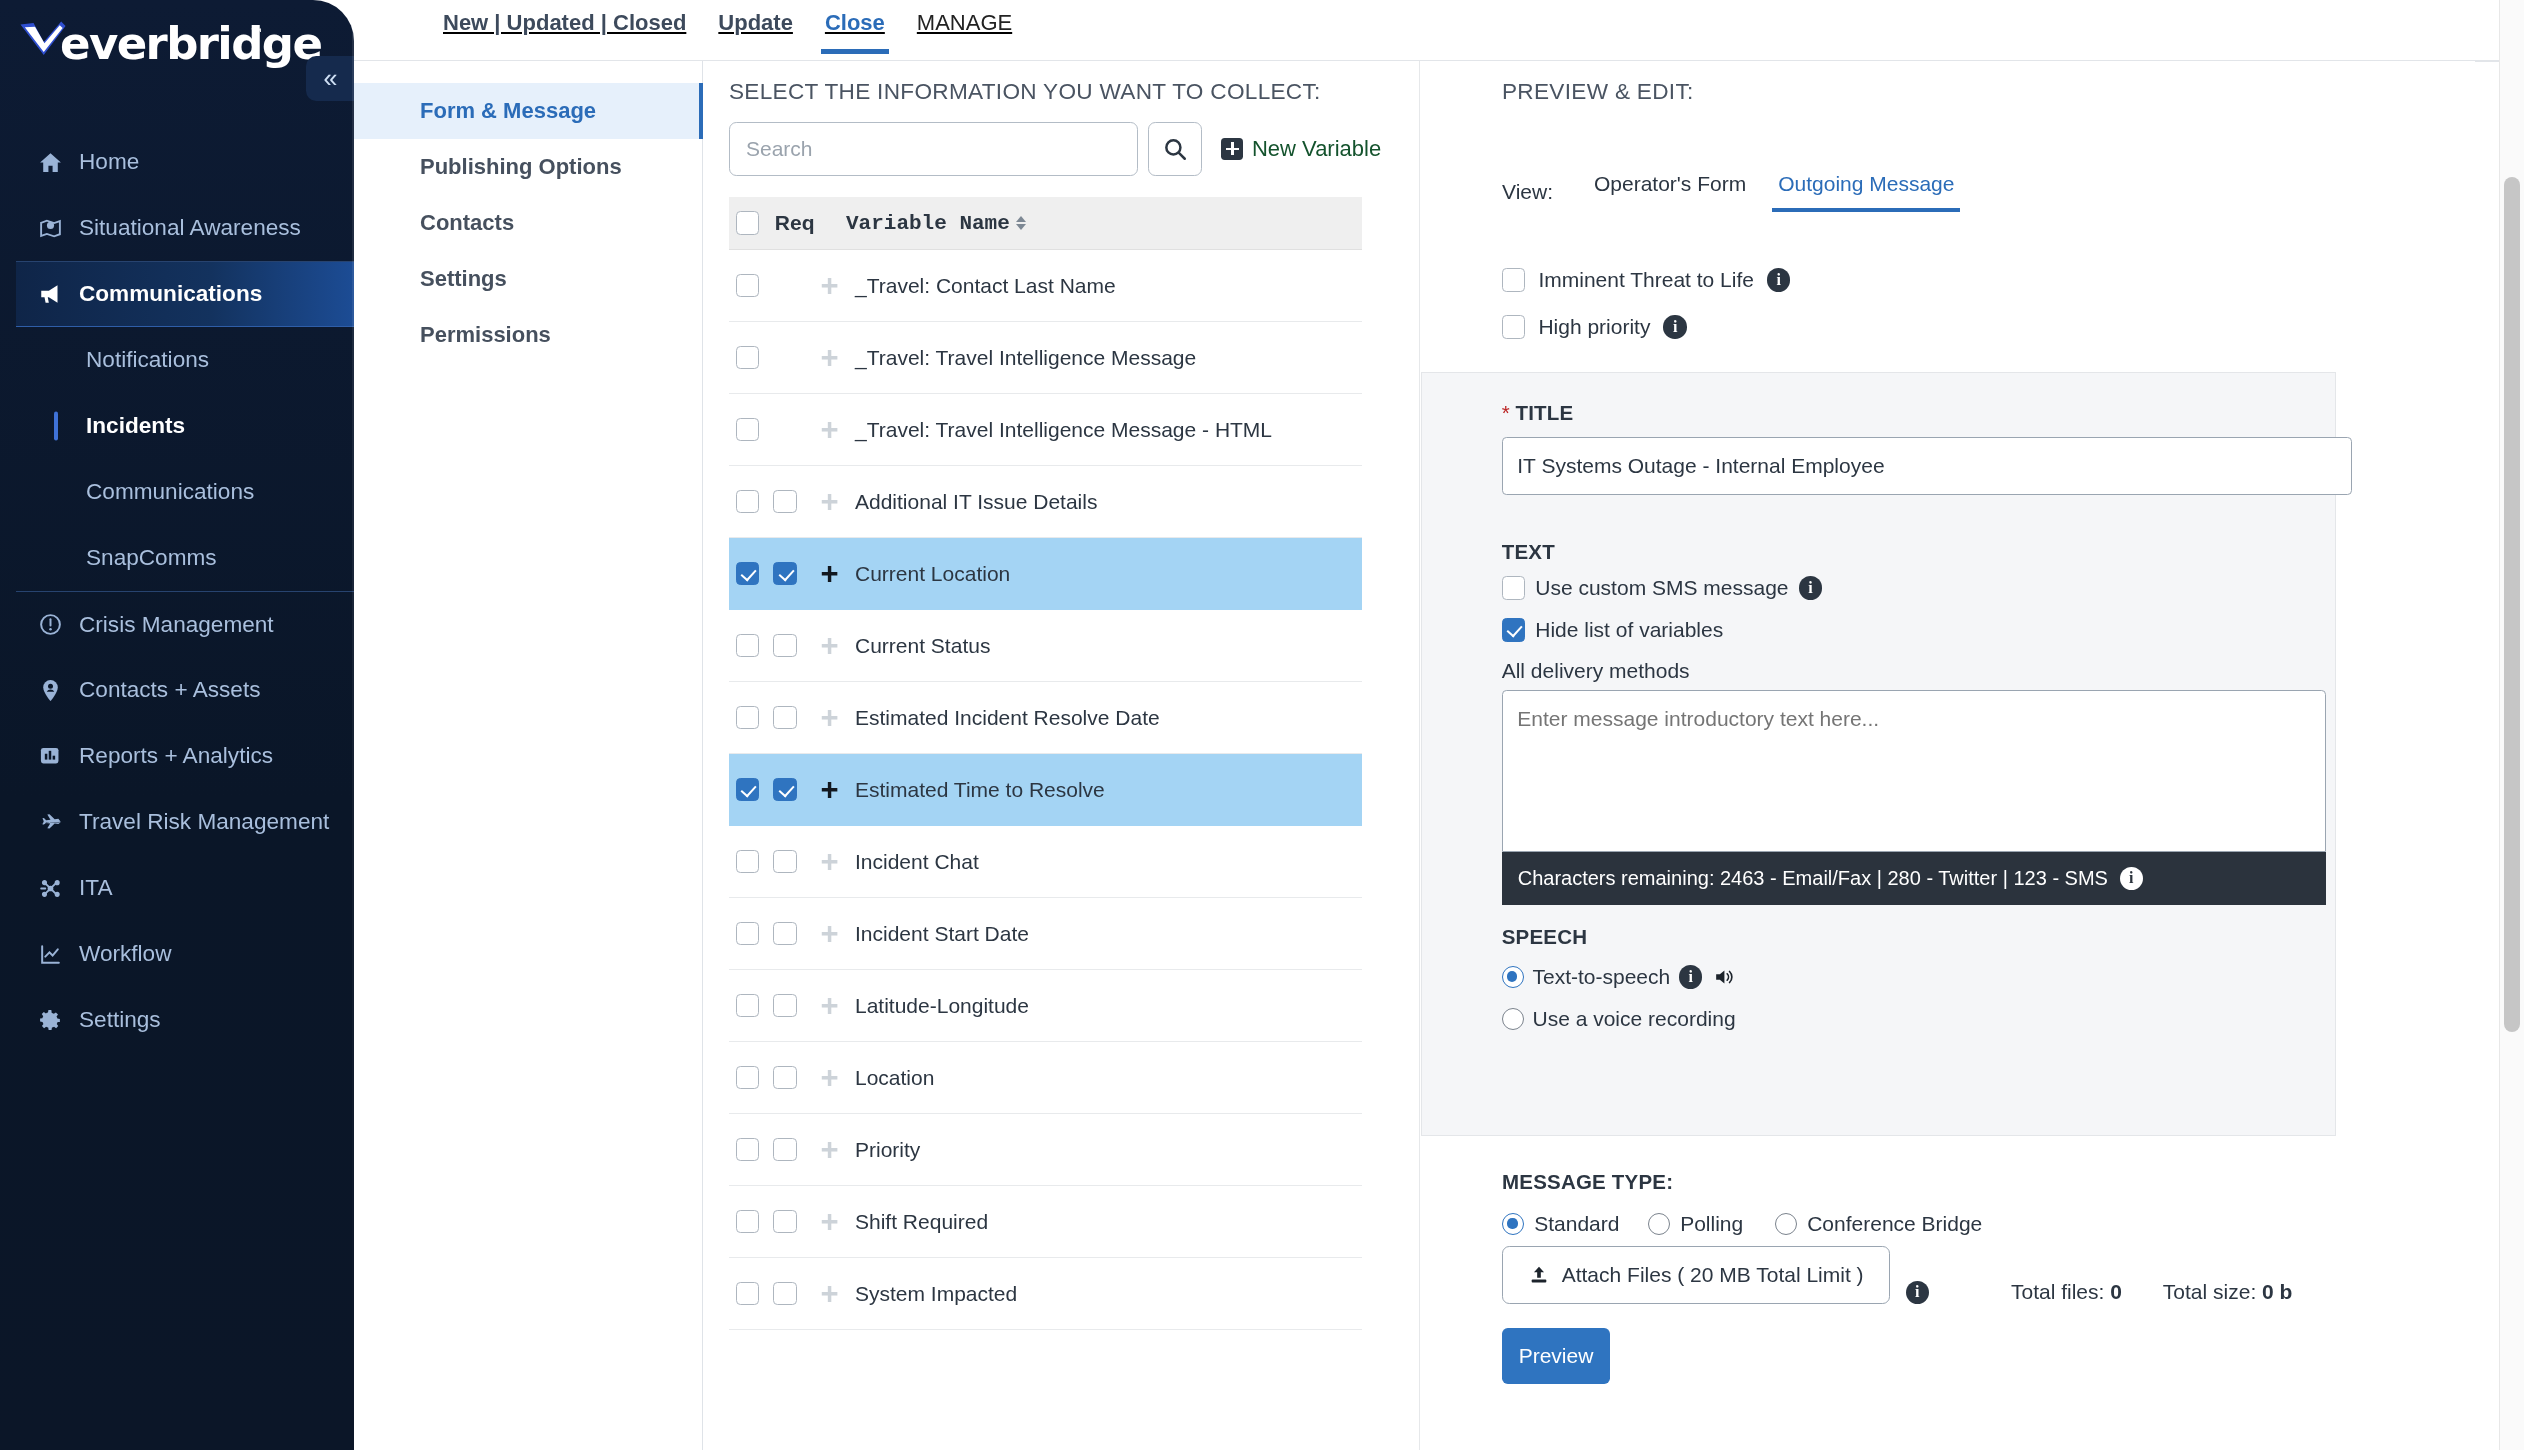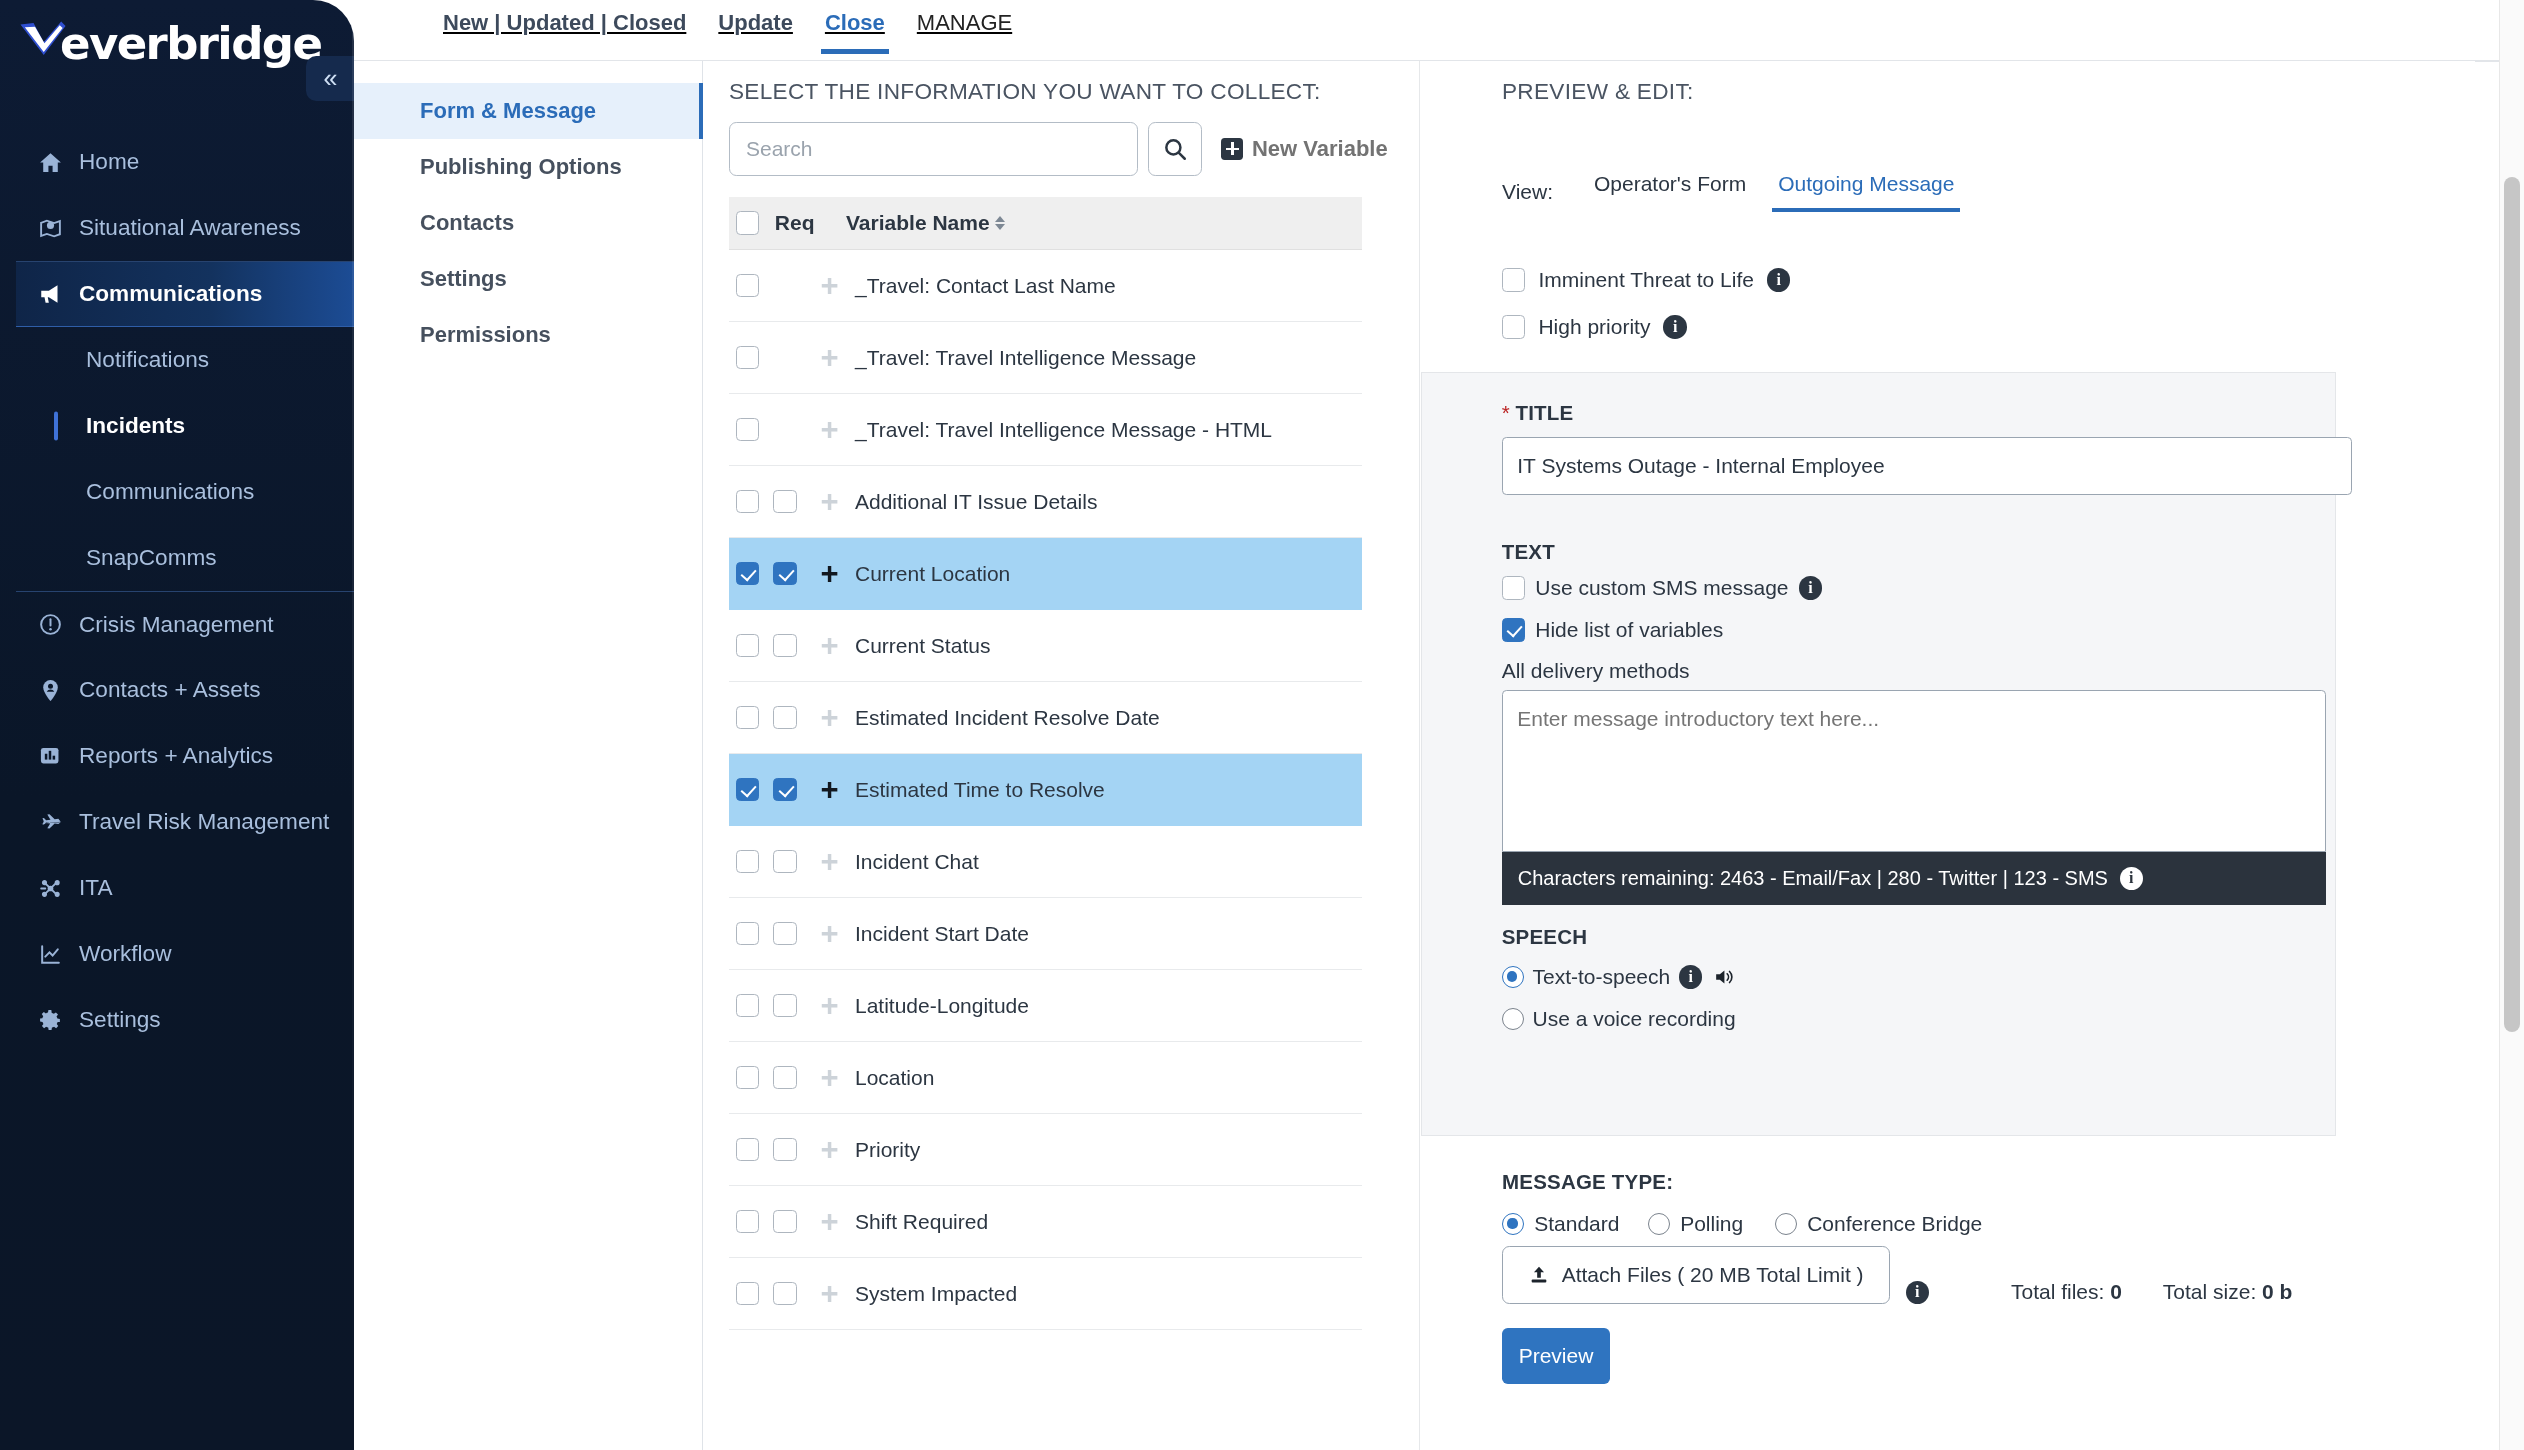--- a/index.html
+++ b/index.html
@@ -115,41 +115,41 @@
     padding:0 16px; font-size:21px; color:#7f1d1d; font-family:"Liberation Sans",sans-serif;
     background:#fff; outline:none;
   }
   .search-input::placeholder{ color:#9aa3ad; }
   .search-btn{
     width:54px; height:54px; border:1.5px solid #b3bcc6; border-radius:7.3px; background:#fff;
     display:flex; align-items:center; justify-content:center; cursor:pointer;
   }
   .new-var{
     display:flex; align-items:center; gap:8.8px; margin-left:8.8px;
-    font-size:22px; font-weight:700; color:#737373; cursor:pointer; white-space:nowrap;text-align:center;
+    font-size:22px; font-weight:400; color:#14532d; cursor:pointer; white-space:nowrap;text-align:center;
   }
   .plus-box{
     width:22px; height:22px; background:#2c3642; border-radius:3.7px; position:relative;
   }
   .plus-box::before,.plus-box::after{
     content:""; position:absolute; background:#fff;
   }
   .plus-box::before{ left:9.5px; top:4.4px; width:2.9px; height:13px; }
   .plus-box::after{ left:4.4px; top:9.5px; width:13px; height:2.9px; }
   #varlist{
     position:absolute; left:26px; top:136px; width:633px; height:1315px;
     border-top:0;
   }
   .vl-head{
     display:flex; align-items:center; height:53px; background:#efefef;
     border-bottom:1.5px solid #e0e0e0;
   }
   .vl-head .cb-cell{ width:37px; display:flex; justify-content:center; }
   .vl-head .req{ width:80px; font-size:21px; font-weight:700; color:#2c3642; padding-left:8.8px;}
-  .vl-head .vname{ font-size:21px; font-weight:700; color:#2c3642; display:flex; align-items:center; gap:5.8px;}
+  .vl-head .vname{ font-size:21px; font-weight:700; color:#2c3642; display:flex; align-items:center; gap:5.8px;font-family:Liberation Mono, monospace;}
   .sorter{ display:inline-flex; flex-direction:column; gap:2.2px; }
   .sorter i{ display:block; width:0;height:0;border-left:5.8px solid transparent;border-right:5.8px solid transparent;}
   .sorter i.up{ border-bottom:6.6px solid #7d8894; }
   .sorter i.dn{ border-top:6.6px solid #7d8894; }
 
   .vl-row{
     display:flex; align-items:center; height:72px;
     border-bottom:1.5px solid #e8eaec; cursor:pointer;
   }
   .vl-row.sel{ background:#a4d4f4; border-bottom:1.5px solid #a4d4f4; }

